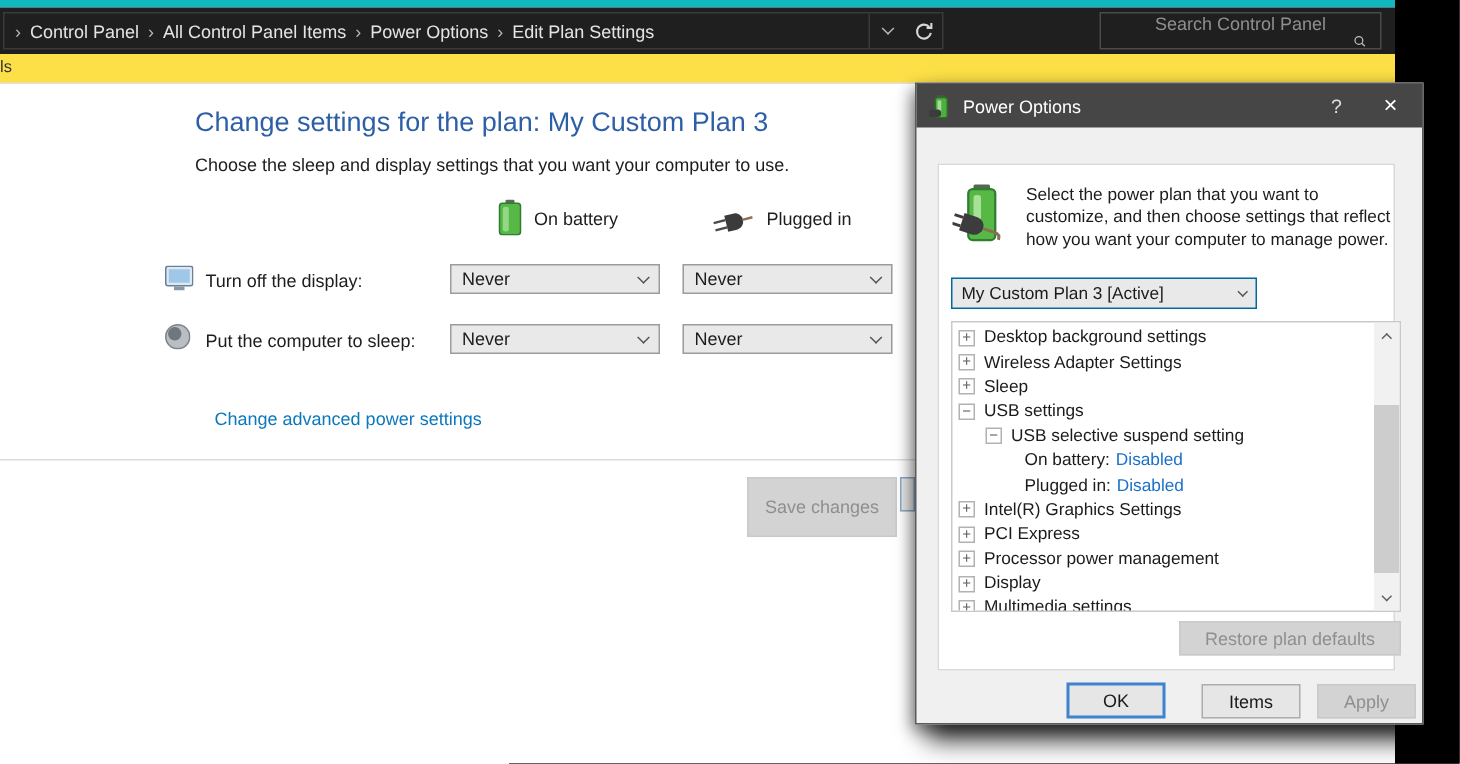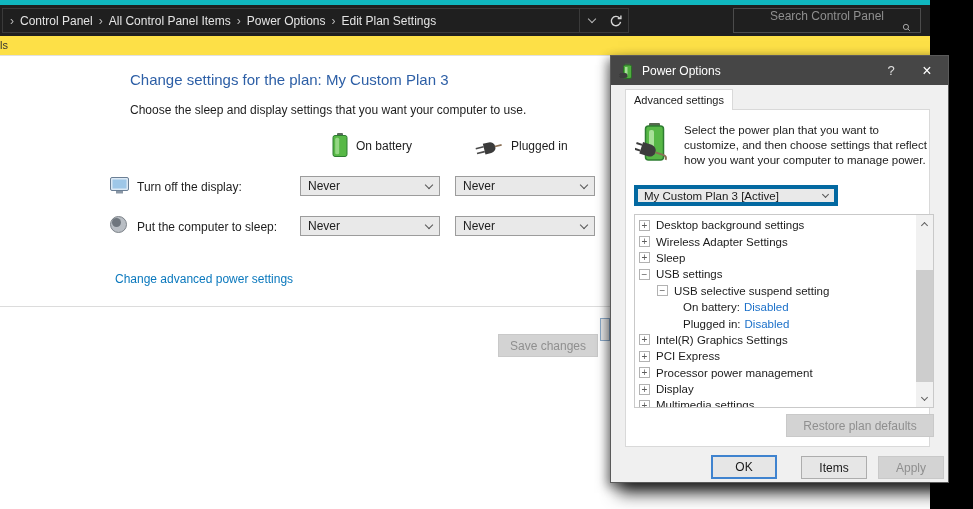--- a/index.html
+++ b/index.html
@@ -20,33 +20,33 @@
   .addr-ctl .cell { width:24px; height:100%; display:flex; align-items:center; justify-content:center; }
   .chv { display:inline-block; width:6px; height:6px; border-right:1.4px solid #b8b8b8;
          border-bottom:1.4px solid #b8b8b8; transform:rotate(45deg); margin-top:-3px; }
   .search { position:absolute; left:733px; top:3px; width:188px; height:25px;
             border:1px solid #4b4b4b; display:flex; align-items:center;
             padding:0 7px; color:#8f8f8f; font-size:12px;flex-direction:column; }
   .menustrip { position:absolute; left:0; top:36px; width:930px; height:20px;
                background:#fde047; border-bottom:1px solid #e1e1e1; }
   .menufrag { position:absolute; left:0px; top:3px; font-size:11px; color:#333; }
 
-  .page-title { position:absolute; left:130px; top:71px; font-size:15px; color:#2d5fa6; }
+  .page-title { position:absolute; left:130px; top:71px; font-size:18px; color:#2d5fa6; }
   .page-sub   { position:absolute; left:130px; top:103px; font-size:12px; color:#1d1d1d; }
   .colhdr { position:absolute; font-size:12px; color:#1d1d1d; }
   .rowlbl { position:absolute; font-size:12px; color:#1d1d1d; }
   .sel { position:absolute; width:140px; height:20px; background:#e9e9e9;
          border:1px solid #9c9c9c; font-size:12px; color:#1d1d1d;
          display:flex; align-items:center; padding:0 7px; cursor:default; }
   .sel .chv { margin-left:auto; border-color:#555; }
-  .adv-link { position:absolute; left:115px; top:272px; font-size:12px; color:#0a78bd; cursor:pointer; }
+  .adv-link { position:absolute; left:143px; top:272px; font-size:12px; color:#0a78bd; cursor:pointer; }
   .divider { position:absolute; left:0; top:306px; width:930px; height:1px; background:#dcdcdc; }
   .btn { display:flex; align-items:center; justify-content:center; font-size:12px; cursor:default; }
   .btn-disabled { background:#d3d3d3; border:1px solid #c9c9c9; color:#8f8f8f; }
-  .save { position:absolute; left:498px; top:318px; width:100px; height:23px;margin-top:16px; }
+  .save { position:absolute; left:498px; top:318px; width:100px; height:40px; }
   .sliver { position:absolute; left:600px; top:318px; width:10px; height:23px;
             background:#e8e8e8; border:1px solid #8aa9c9; }
 
   
   .dlg { position:absolute; left:610px; top:55px; width:339px; height:428px;
          background:#f0f0f0; border:1px solid #5a5a5a;
          box-shadow: 8px 10px 16px rgba(0,0,0,0.8), -3px 4px 10px rgba(0,0,0,0.45); }
   .dlg-title { position:absolute; left:0; top:0; width:100%; height:29px; background:#464646;
                display:flex; align-items:center; color:#fff; font-size:12px; padding-left:8px; }
   .dlg-title .ttl { margin-left:7px; }
@@ -55,21 +55,21 @@
                color:#fff; font-size:16px; cursor:default; }
   .tab { position:absolute; left:14px; top:33px; height:21px; background:#fff;
          border:1px solid #d9d9d9; border-bottom:none; font-size:11px; color:#1a1a1a;
          padding:4px 8px 0 8px; z-index:2; }
   .panel { position:absolute; left:14px; top:53px; width:305px; height:338px;
            background:#fff; border:1px solid #d9d9d9; z-index:1; }
   .bigicon { position:absolute; left:9px; top:12px; }
   .desc { position:absolute; left:58px; top:13px; width:250px; font-size:11.5px;
           line-height:14.8px; color:#1c1c1c; }
   .combo { position:absolute; left:8px; top:75px; width:204px; height:21px;
-           background:#e9e9e9; border:4px solid #0369a1; font-size:11.5px; color:#1b1b1b;
+           background:#e9e9e9; border:1px solid #0369a1; font-size:11.5px; color:#1b1b1b;
            display:flex; align-items:center; padding:0 6px; cursor:default; }
   .combo .chv { margin-left:auto; border-color:#555; width:5px; height:5px; }
   .listbox { position:absolute; left:8px; top:104px; width:300px; height:194px;
              background:#fff; border:1px solid #c9c9c9; overflow:hidden; }
   .treewrap { position:absolute; left:0; top:2px; width:281px; }
   .trow { display:flex; align-items:center; height:16.4px; font-size:11.5px; color:#1b1b1b; white-space:nowrap; }
   .lvl0 { padding-left:4px; } .lvl1 { padding-left:22px; } .lvl2 { padding-left:48px; }
   .exp { width:11px; height:11px; border:1px solid #b2b2b2; background:#fff; color:#5c5c5c;
          font-size:10px; line-height:9px; text-align:center; margin-right:6px; flex:none; }
   .tval { color:#1b70c9; margin-left:4px; cursor:pointer; }
@@ -193,21 +193,20 @@
         <line x1="0" y1="11.5" x2="3" y2="11.5" stroke="#3c3c3c" stroke-width="1.2"></line>
         <line x1="0" y1="13.5" x2="3" y2="13.5" stroke="#3c3c3c" stroke-width="1.2"></line>
       </svg>
       <span class="ttl">Power Options</span>
       <span class="dlg-help">?</span>
       <span class="dlg-close">
           <span>×</span>
         </span>
     </div>
 
-    <div class="tab">Advanced settings</div>
 
     <div class="panel">
       <svg class="bigicon" width="40" height="42" viewBox="0 0 40 42">
         <rect x="14" y="1" width="11" height="4" rx="1" fill="#57684f"></rect>
         <rect x="10.5" y="4" width="18" height="34" rx="3" fill="#57b846" stroke="#2e7d32" stroke-width="1.5"></rect>
         <rect x="14" y="8" width="5" height="26" rx="2" fill="#a8e098"></rect>
         <g transform="rotate(18 10 27)">
           <path d="M6 21 h9 a6 6 0 0 1 0 12 h-9 z" fill="#3c3c3c"></path>
           <line x1="0" y1="24" x2="6" y2="24" stroke="#3c3c3c" stroke-width="2"></line>
           <line x1="0" y1="30" x2="6" y2="30" stroke="#3c3c3c" stroke-width="2"></line>

